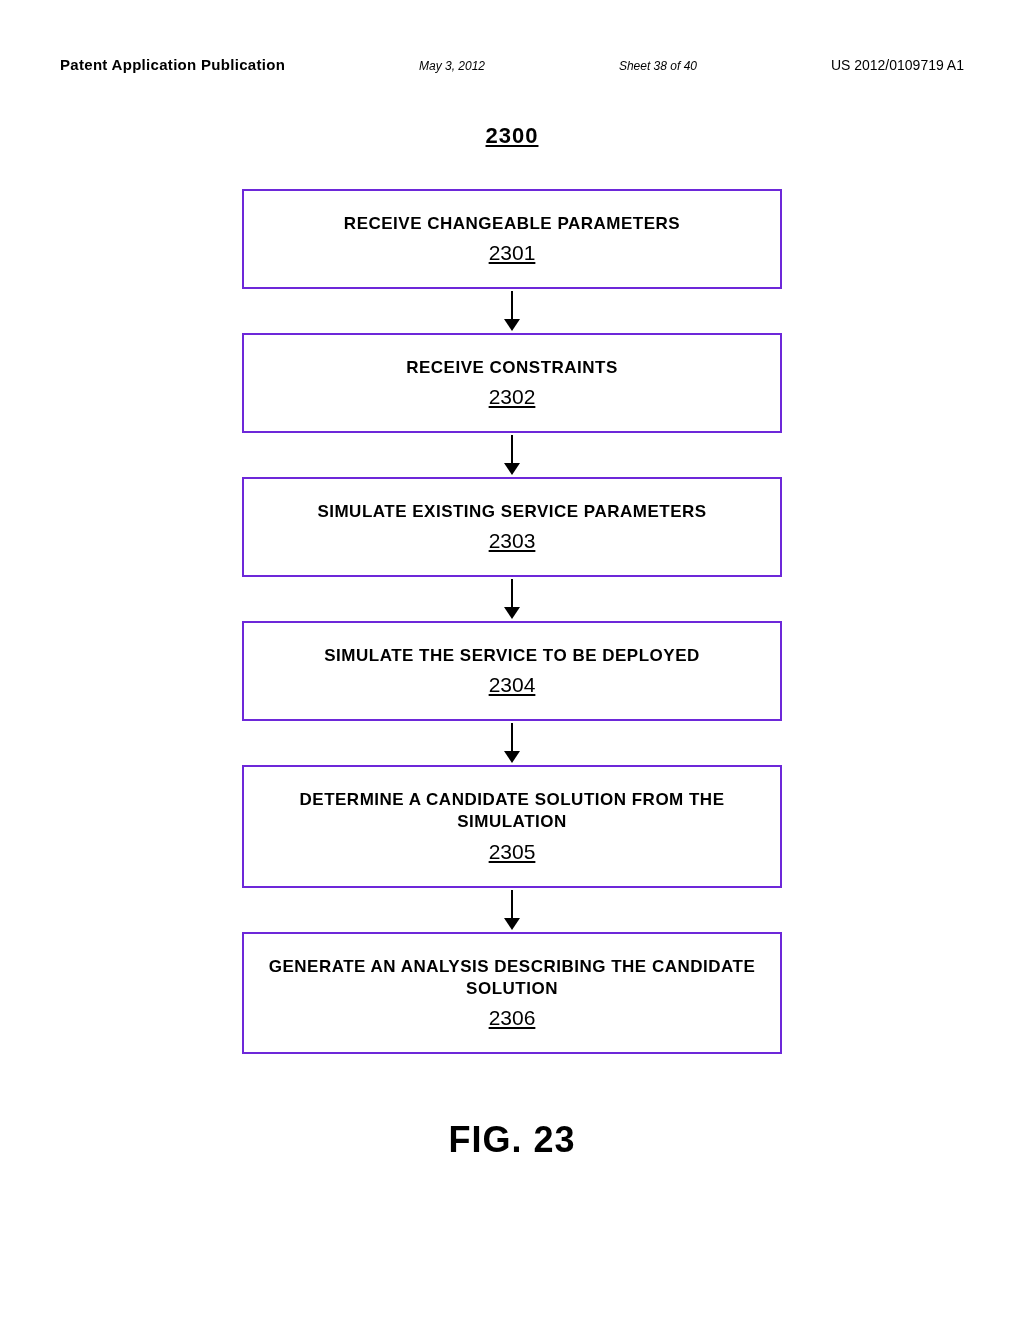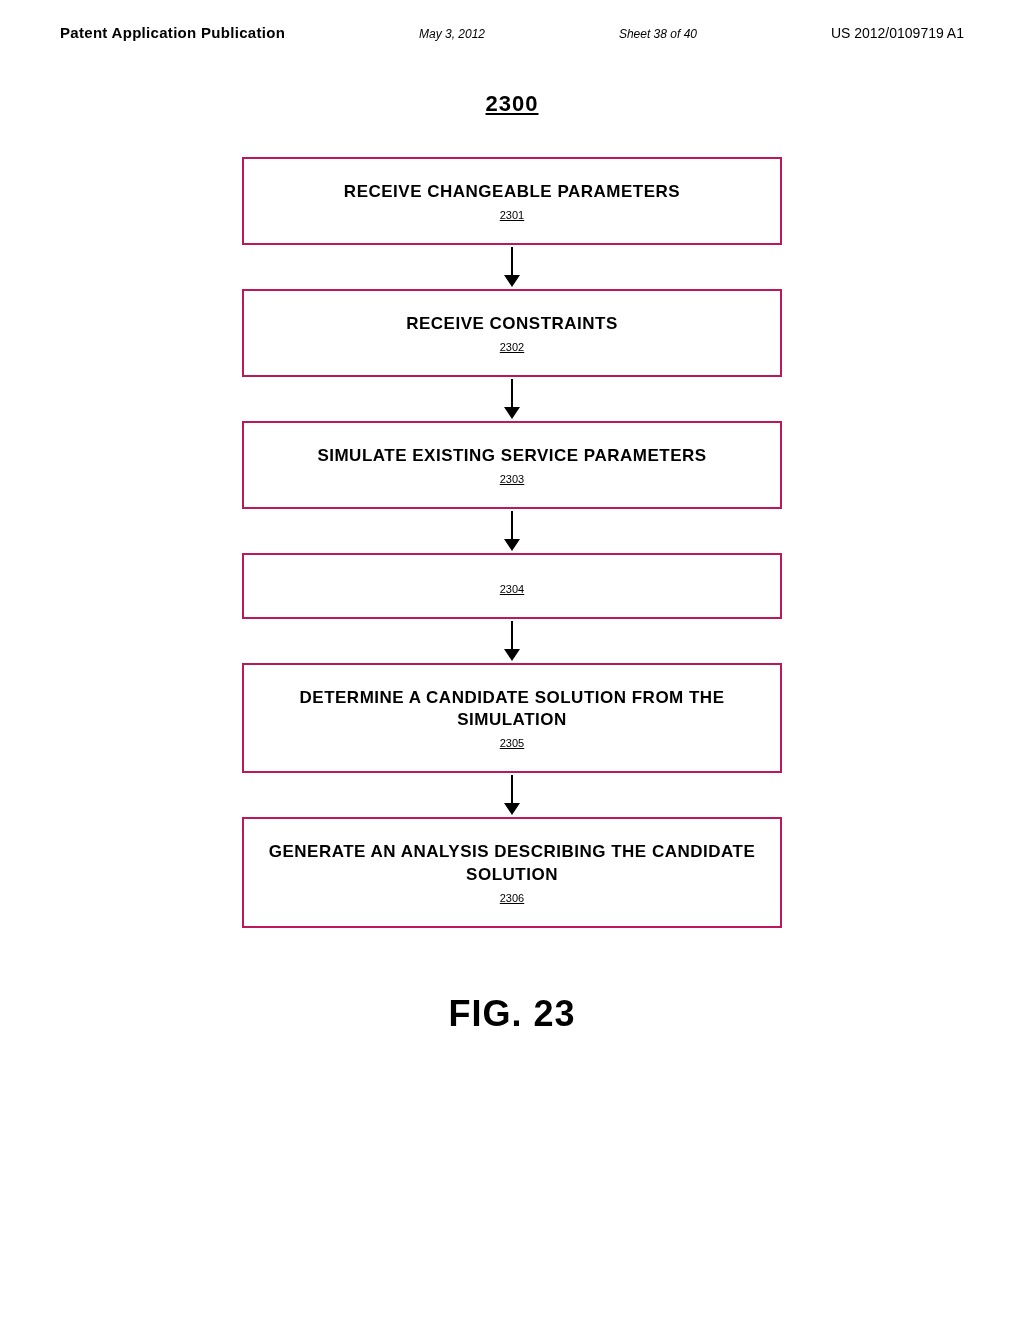--- a/index.html
+++ b/index.html
@@ -14,21 +14,21 @@
       width: 1024px;
       min-height: 1320px;
       position: relative;
       color: #000000;
     }
 
     .page {
       width: 1024px;
       min-height: 1320px;
       background: #ffffff;
-      padding: 24px 60px;
+      padding: 56px 60px;
       position: relative;
     }
 
     .header {
       display: flex;
       justify-content: space-between;
       align-items: baseline;
       border-bottom: none;
       margin-bottom: 50px;
       font-size: 14px;
@@ -65,36 +65,36 @@
     }
 
     .flowchart {
       display: flex;
       flex-direction: column;
       align-items: center;
       width: 560px;
     }
 
     .flow-box {
-      border: 2px solid #be185d;
+      border: 2px solid #6d28d9;
       width: 540px;
       padding: 22px 20px;
       text-align: center;
       background: #ffffff;
     }
 
     .flow-box-text {
       font-size: 17px;
       font-weight: bold;
       line-height: 1.3;
       letter-spacing: 0.5px;
     }
 
     .flow-box-num {
-      font-size: 11px;
+      font-size: 21px;
       font-weight: normal;
       text-decoration: underline;
       display: block;
       margin-top: 6px;
     }
 
     .arrow {
       display: flex;
       flex-direction: column;
       align-items: center;
@@ -166,20 +166,21 @@
         <span class="flow-box-text">SIMULATE EXISTING SERVICE PARAMETERS</span>
         <span class="flow-box-num">2303</span>
       </div>
 
       <div class="arrow">
         <div class="arrow-line"></div>
         <div class="arrow-head"></div>
       </div>
 
       <div class="flow-box">
+        <span class="flow-box-text">SIMULATE THE SERVICE TO BE DEPLOYED</span>
         <span class="flow-box-num">2304</span>
       </div>
 
       <div class="arrow">
         <div class="arrow-line"></div>
         <div class="arrow-head"></div>
       </div>
 
       <div class="flow-box">
         <span class="flow-box-text">DETERMINE A CANDIDATE SOLUTION FROM THE SIMULATION</span>

